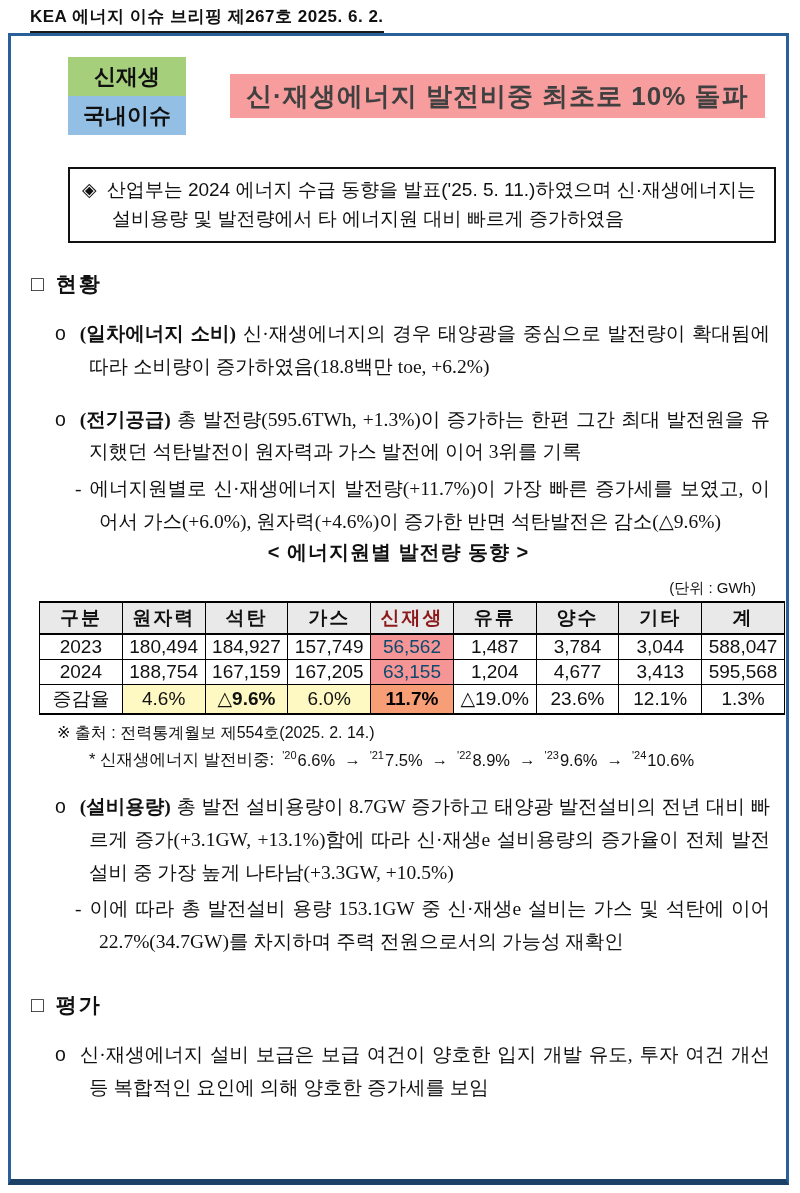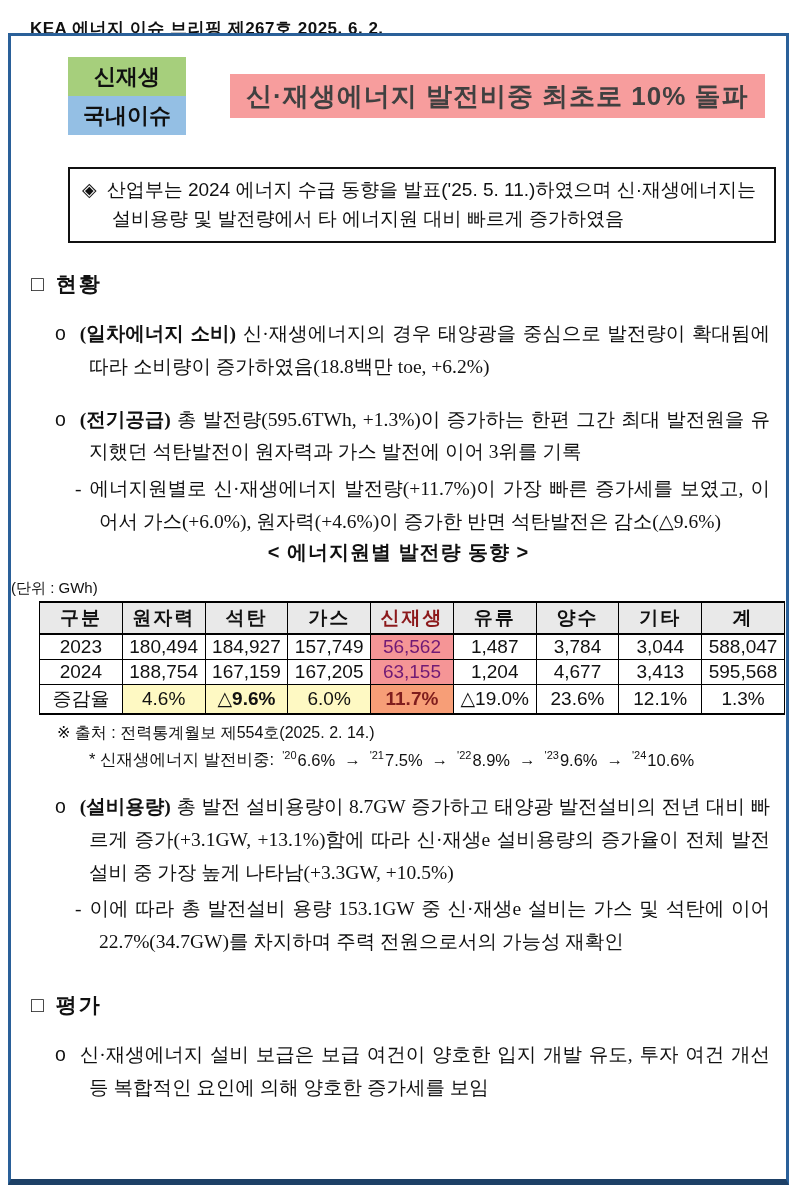--- a/index.html
+++ b/index.html
@@ -5,21 +5,21 @@
   html,body{margin:0;padding:0;}
   body{
     width:800px;height:1193px;background:#ffffff;position:relative;
     font-family:"Liberation Serif","DejaVu Serif",serif;color:#111;
     overflow:hidden;
   }
   .doc-header{
     position:absolute;left:30px;top:5px;
     font-family:"Liberation Sans","DejaVu Sans",sans-serif;
     font-size:17px;font-weight:600;letter-spacing:.5px;
-    border-bottom:2px solid #1a1a1a;padding-bottom:3px;margin-top:12px;
+    border-bottom:2px solid #1a1a1a;padding-bottom:3px;
   }
   .outer-box{
     position:absolute;left:8px;top:33px;width:781px;height:1152px;
     box-sizing:border-box;
     border:3px solid #2a6099;border-bottom:6px solid #1d4066;
     background:#fff;overflow:hidden;
   }
   .title-row{display:flex;align-items:center;margin:21px 0 0 57px;gap:44px;}
   .badge{width:118px;text-align:center;
     font-family:"Liberation Sans","DejaVu Sans",sans-serif;
@@ -48,36 +48,36 @@
   .bullet .lead{font-weight:700;}
   .subbullet{
     margin:4px 16px 0 64px;padding-left:24px;text-indent:-24px;
     font-size:19.5px;line-height:1.68;text-align:justify;}
   .subbullet .marker{margin-right:8px;}
   .table-title{
     text-align:center;
     font-family:"Liberation Sans","DejaVu Sans",sans-serif;
     font-weight:700;font-size:20px;letter-spacing:1px;}
   .unit-label{
-    margin:13px 30px 3px 0;
+    text-align:right;margin:13px 30px 3px 0;
     font-family:"Liberation Sans","DejaVu Sans",sans-serif;font-size:15px;}
   table.data{
     margin-left:28px;width:746px;border-collapse:collapse;table-layout:fixed;
     font-family:"Liberation Sans","DejaVu Sans",sans-serif;
     font-size:19px;text-align:center;}
   table.data th{
     background:#e9e9e9;border:1px solid #000;
     border-top:2px solid #000;border-bottom:2px solid #000;
     font-weight:700;letter-spacing:2px;padding:2px 0;}
   table.data td{border:1px solid #000;padding:1px 0;}
   table.data tr.growth td{border-bottom:2px solid #000;}
   th.hl{background:#ea6b6b;color:#8c191b;}
-  td.pink{background:#f59596;color:#701a75;margin-top:36px;}
+  td.pink{background:#f59596;color:#0c4a6e;margin-top:36px;}
   td.yellow{background:#fef9c3;}
-  td.orange{background:#f79e77;color:#7f1d1d;font-weight:700;text-align:center;}
+  td.orange{background:#f79e77;color:#000000;font-weight:700;text-align:center;}
   td.bold{font-weight:700;}
   .source-note{
     margin:8px 0 0 46px;
     font-family:"Liberation Sans","DejaVu Sans",sans-serif;font-size:16px;}
   .share-note{
     margin:5px 0 0 78px;
     font-family:Liberation Sans, sans-serif;font-size:16.5px;}
   .share-note sup{font-size:11px;margin-right:1px;}
   .share-note .arrow{margin:0 9px;}
   .share-note .label{margin-right:8px;}

